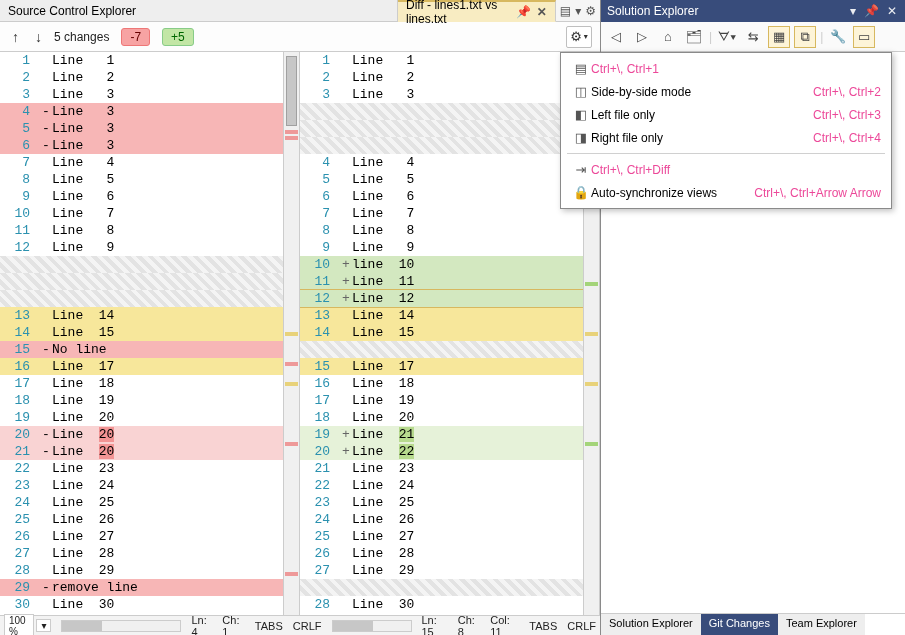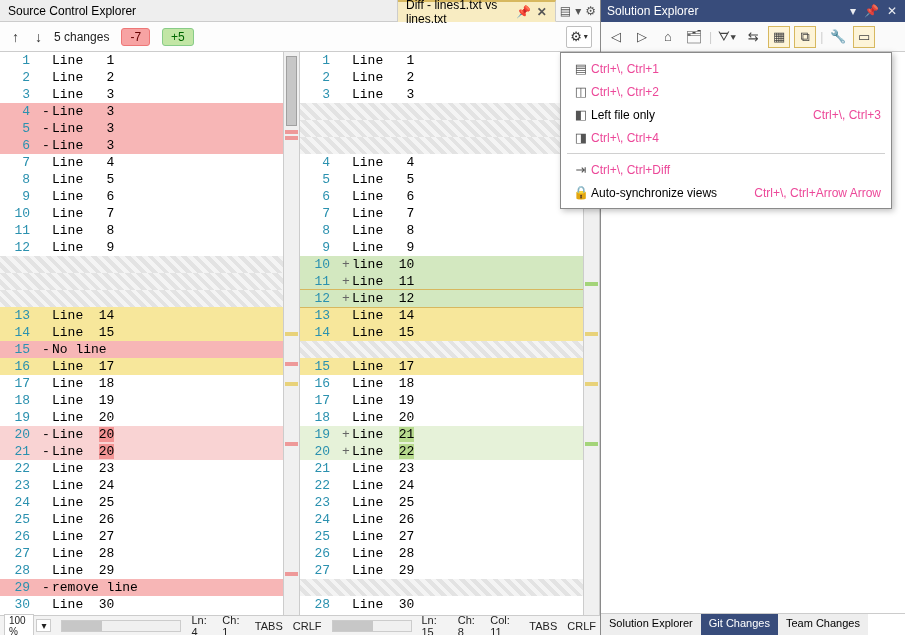--- a/index.html
+++ b/index.html
@@ -582,29 +582,31 @@
   </div>
 </div>
 
 <div class="gear-menu">
   <div class="mrow">
     <span class="micon">▤</span>
     <span class="mshort">Ctrl+\, Ctrl+1</span>
   </div>
   <div class="mrow">
     <span class="micon">◫</span>
+    <span class="mlabel">Side-by-side mode</span>
     <span class="mshort">Ctrl+\, Ctrl+2</span>
   </div>
   <div class="mrow">
     <span class="micon">◧</span>
     <span class="mlabel">Left file only</span>
     <span class="mshort">Ctrl+\, Ctrl+3</span>
   </div>
   <div class="mrow">
     <span class="micon">◨</span>
+    <span class="mlabel">Right file only</span>
     <span class="mshort">Ctrl+\, Ctrl+4</span>
   </div>
   <div class="msep"></div>
   <div class="mrow">
     <span class="micon">⇥</span>
     <span class="mshort">Ctrl+\, Ctrl+Diff</span>
   </div>
   <div class="mrow">
     <span class="micon">🔒</span>
     <span class="mlabel">Auto-synchronize views</span>
@@ -631,15 +633,15 @@
     <span class="tb boxed">▦</span>
     <span class="tb boxed">⧉</span>
     <span style="color:#ccc">|</span>
     <span class="tb">🔧</span>
     <span class="tb boxed">▭</span>
   </div>
   <div class="solbody"></div>
   <div class="solbottom-tabs">
     <div class="btab">Solution Explorer</div>
     <div class="btab active">Git Changes</div>
-    <div class="btab">Team Changes</div>
+    <div class="btab">Team Explorer</div>
   </div>
 </div>
 
 </body></html>

